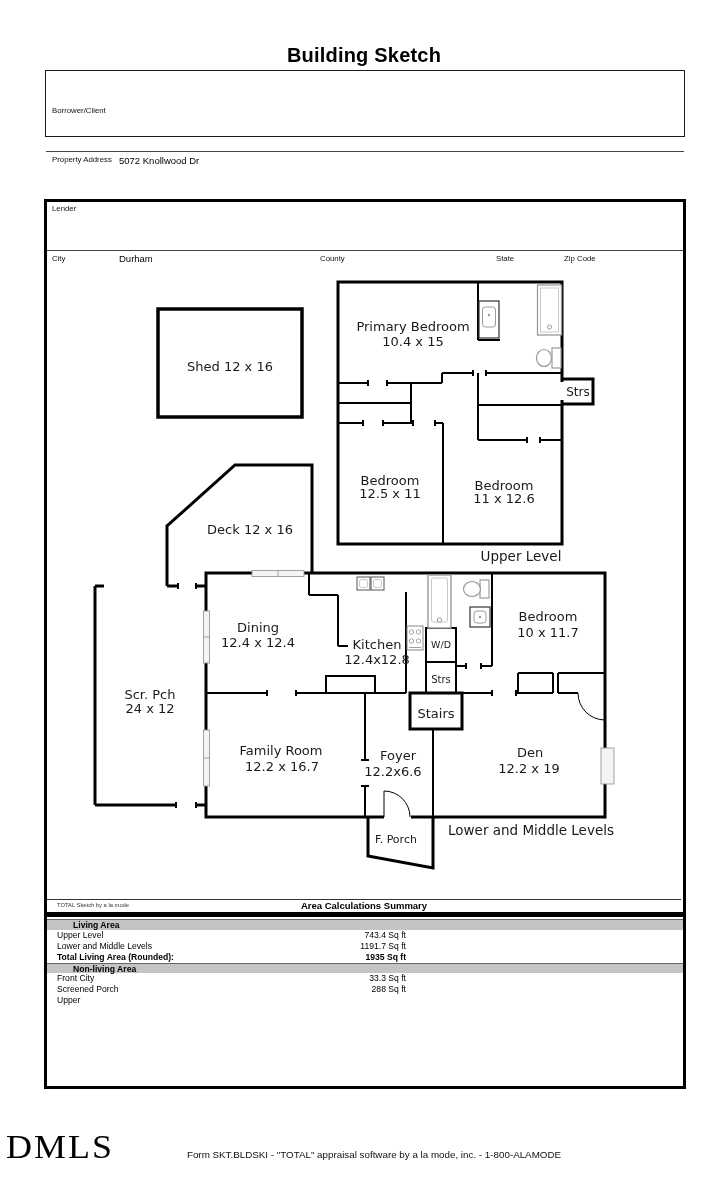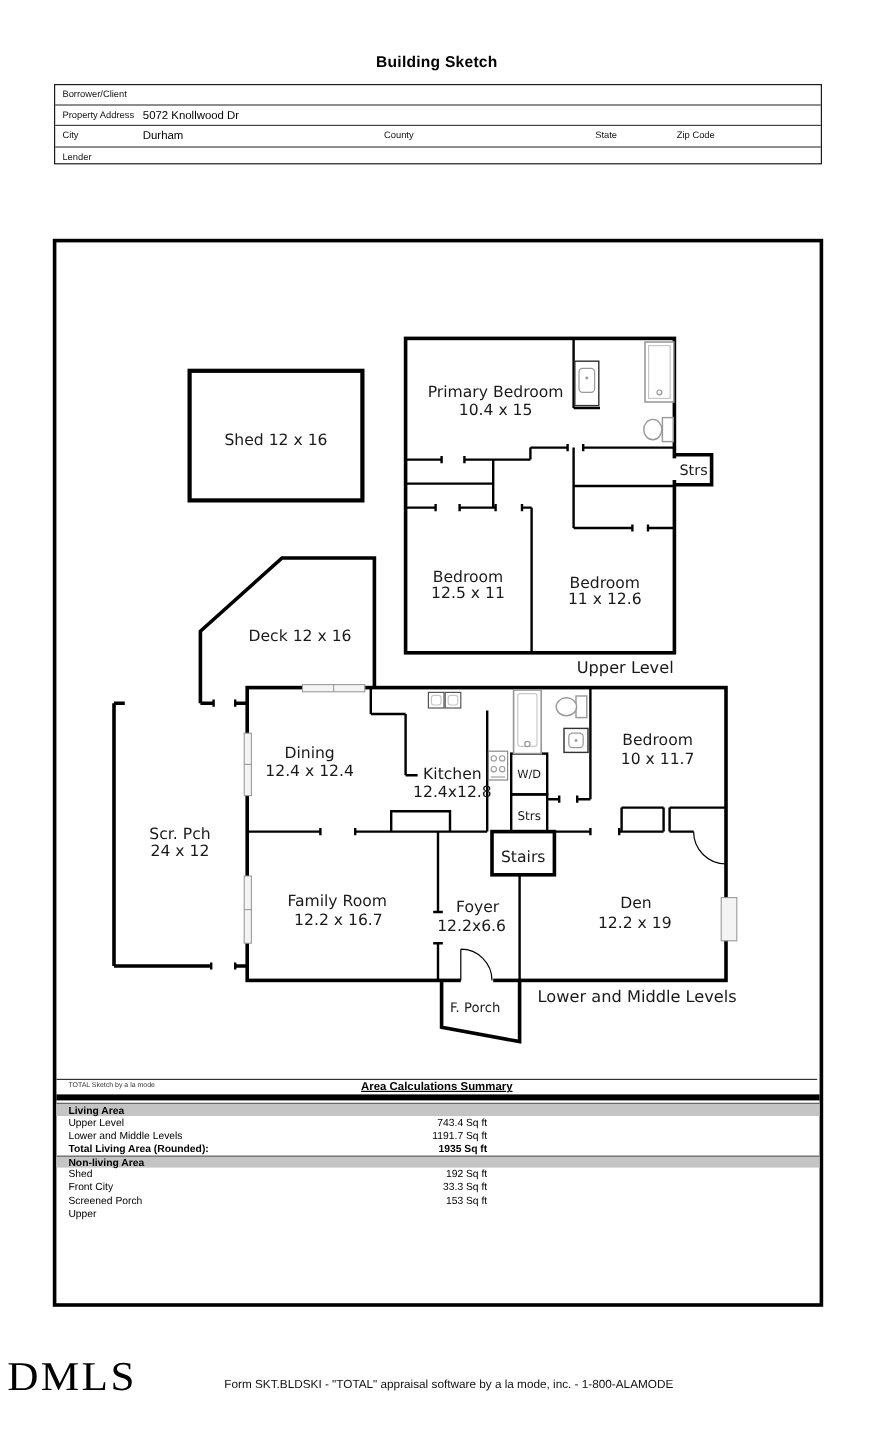--- a/index.html
+++ b/index.html
@@ -1,34 +1,34 @@
 <!DOCTYPE html>
 <html><head>
 <meta charset="utf-8">
 <style>
   html,body{margin:0;padding:0;background:#fff;}
   .page{position:relative;width:728px;height:1200px;background:#ffffff;overflow:hidden;
         font-family:"Liberation Sans",sans-serif;color:#000;}
   .abs{position:absolute;}
   
-  .title{left:0;top:44px;width:728px;text-align:center;font-size:13px;font-weight:bold;letter-spacing:.2px;}
+  .title{left:0;top:44px;width:728px;text-align:center;font-size:20px;font-weight:bold;letter-spacing:.2px;}
   .form-box{left:45px;top:70px;width:640px;height:67px;border:1.2px solid #1a1a1a;box-sizing:border-box;}
-  .form-row{position:relative;height:16.2px;border-top:1px solid #444;}
+  .form-row{position:relative;height:16.2px;border-top:1px solid #444;margin-top:32px;}
   .form-row:first-child{border-top:none;}
   .f-label{position:absolute;left:6px;top:3px;font-size:7.8px;color:#111;}
   .f-value{position:absolute;top:2.5px;font-size:9.5px;color:#000;}
   
   .sketch-border{left:44px;top:199px;width:642px;height:890px;border:3.5px solid #000;box-sizing:border-box;}
   
   .sum-thinline{left:47px;top:899px;width:634px;height:1px;background:#333;}
   .sum-watermark{left:57px;top:902px;font-size:5.8px;color:#333;}
-  .sum-title{left:47px;top:900px;width:634px;text-align:center;font-size:9.5px;font-weight:bold;text-decoration:underline;}
+  .sum-title{left:47px;top:900px;width:634px;text-align:center;font-size:9.5px;font-weight:bold;}
   .sum-bar{left:47px;top:912px;width:636px;height:5px;background:#000;}
   .sum-table{left:47px;top:919px;width:636px;font-size:8.6px;}
-  .sum-band{height:10.5px;line-height:10.5px;background:#c4c4c4;font-weight:bold;padding-left:10px;border-top:1px solid #666;box-sizing:border-box;}
+  .sum-band{height:10.5px;line-height:10.5px;background:#c4c4c4;font-weight:bold;padding-left:26px;border-top:1px solid #666;box-sizing:border-box;}
   .sum-row{position:relative;height:11px;line-height:11px;}
   .sum-row .lbl{position:absolute;left:10px;top:0;}
   .sum-row .val{position:absolute;left:0;top:0;width:320px;text-align:right;margin-left:39px;}
   .sum-row.bold{font-weight:bold;text-decoration:underline;}
   
   .logo{left:6px;top:1126px;font-family:"Liberation Serif",serif;font-size:36px;font-weight:400;
         letter-spacing:2px;color:#000;transform:scaleY(0.95);}
   .footer-line{left:60px;top:1149px;width:628px;text-align:center;font-size:9.8px;color:#111;}
   
   svg{position:absolute;left:0;top:0;pointer-events:none;}
@@ -53,28 +53,28 @@
 
   <div class="abs form-box">
     <div class="form-row">
       <span class="f-label">Borrower/Client</span>
     </div>
     <div class="form-row">
       <span class="f-label">Property Address</span>
       <span class="f-value" style="left:73px;">5072 Knollwood Dr</span>
     </div>
     <div class="form-row">
+      <span class="f-label">Lender</span>
+    </div>
+    <div class="form-row">
       <span class="f-label">City</span>
       <span class="f-value" style="left:73px;">Durham</span>
       <span class="f-label" style="left:274px;">County</span>
       <span class="f-label" style="left:450px;">State</span>
       <span class="f-label" style="left:518px;">Zip Code</span>
-    </div>
-    <div class="form-row">
-      <span class="f-label">Lender</span>
     </div>
   </div>
 
   <div class="abs sketch-border"></div>
 
   <svg width="728" height="1200" viewBox="0 0 728 1200">
 
     <g>
       <rect x="158" y="309" width="144" height="108" class="wall35"></rect>
       <text class="rm" x="230" y="371">Shed 12 x 16</text>
@@ -238,30 +238,26 @@
     <div class="sum-row">
       <span class="lbl">Lower and Middle Levels</span>
       <span class="val">1191.7 Sq ft</span>
     </div>
     <div class="sum-row bold">
       <span class="lbl">Total Living Area (Rounded):</span>
       <span class="val">1935 Sq ft</span>
     </div>
     <div class="sum-band">Non-living Area</div>
     <div class="sum-row">
-      <span class="lbl">Shed</span>
-      <span class="val">192 Sq ft</span>
-    </div>
-    <div class="sum-row">
       <span class="lbl">Front City</span>
       <span class="val">33.3 Sq ft</span>
     </div>
     <div class="sum-row">
       <span class="lbl">Screened Porch</span>
-      <span class="val">153 Sq ft</span>
+      <span class="val">288 Sq ft</span>
     </div>
     <div class="sum-row">
       <span class="lbl">Upper</span>
     </div>
   </div>
 
   <div class="abs logo">DMLS</div>
   <div class="abs footer-line">Form SKT.BLDSKI - "TOTAL" appraisal software by a la mode, inc. - 1-800-ALAMODE</div>
 
 </div>

